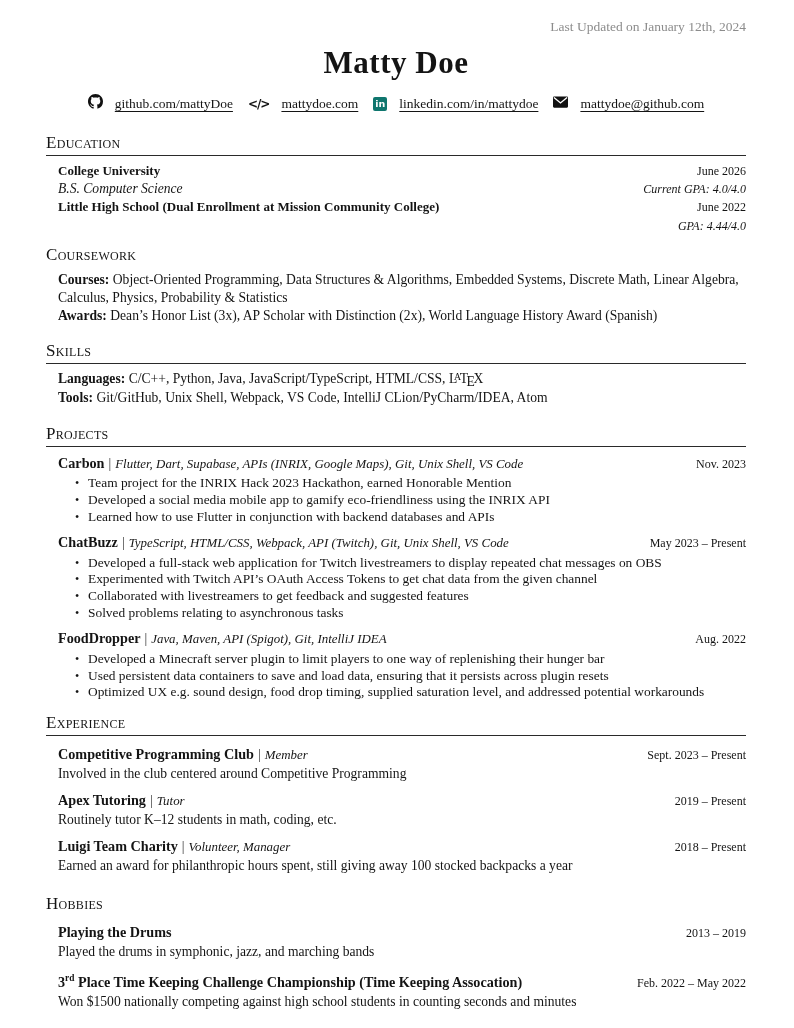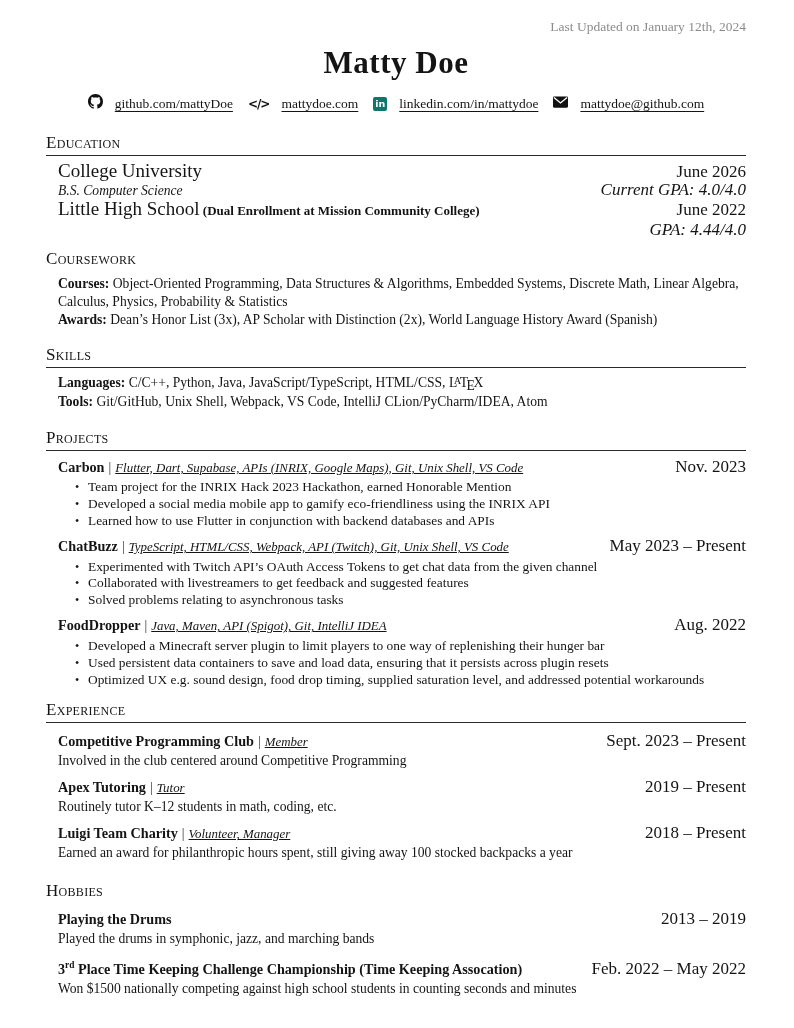--- a/index.html
+++ b/index.html
@@ -41,39 +41,39 @@
   .sec-education   { margin-top: 20px; }
   .sec-coursework  { margin-top: 10px; }
   .sec-skills      { margin-top: 16px; }
   .sec-projects    { margin-top: 17px; }
   .sec-experience  { margin-top: 12px; }
   .sec-hobbies     { margin-top: 20px; }
   .section-body { margin-left: 12px; margin-top: 6px; }
 
   
   .edu-row { display: flex; justify-content: space-between; align-items: baseline; line-height: 18.2px; }
-  .school-name { font-weight: normal; font-size: 19px; }
+  .school-name { font-weight: bold; font-size: 13px; }
   .school-note { font-weight: bold; font-size: 13px; }
   .edu-degree, .edu-gpa { font-style: italic; }
-  .entry-date { font-size: 17px; white-space: nowrap; }
+  .entry-date { font-size: 12px; white-space: nowrap; }
 
   
   .label-line { line-height: 18px; }
   .inline-label { font-weight: bold; }
   .latex { white-space: nowrap; }
   .latex-a { display: inline-block; font-size: 0.72em; transform: translateY(-0.28em); margin-left: -0.34em; margin-right: -0.12em; }
   .latex-e { display: inline-block; transform: translateY(0.21em); margin-left: -0.12em; margin-right: -0.1em; }
 
   
   .entry { margin-top: 7px; }
   .entry-head { display: flex; justify-content: space-between; align-items: baseline; line-height: 18.5px; }
   .entry-title { min-width: 0; }
   .entry-name { font-weight: bold; font-size: 14.2px; }
   .sep { margin: 0 4px; color: #333; }
-  .entry-tech, .entry-role { font-style: italic; font-size: 12.9px; text-decoration: underline; }
+  .entry-tech, .entry-role { font-style: italic; font-size: 12.9px; }
   ul.bullets { margin: 2px 0 6px 0; padding: 0 0 0 30px; list-style: none; }
   ul.bullets li { line-height: 16.9px; position: relative; padding-left: 0; font-size: 13.4px; }
   ul.bullets li::before { content: "•"; position: absolute; left: -13px; font-size: 12px; }
 
   
   .xp-entry { margin-top: 9px; }
   .xp-desc { line-height: 17.5px; margin-left: 0; }
   .hob-entry { margin-top: 9px; }
   .sup-ord { font-size: 0.66em; vertical-align: super; letter-spacing: 0; }
 </style>
@@ -169,20 +169,21 @@
           <li>Learned how to use Flutter in conjunction with backend databases and APIs</li>
         </ul>
       </div>
 
       <div class="entry">
         <div class="entry-head">
           <span class="entry-title"><span class="entry-name">ChatBuzz</span><span class="sep">|</span><span class="entry-tech">TypeScript, HTML/CSS, Webpack, API (Twitch), Git, Unix Shell, VS Code</span></span>
           <span class="entry-date">May 2023 – Present</span>
         </div>
         <ul class="bullets">
+          <li>Developed a full-stack web application for Twitch livestreamers to display repeated chat messages on OBS</li>
           <li>Experimented with Twitch API’s OAuth Access Tokens to get chat data from the given channel</li>
           <li>Collaborated with livestreamers to get feedback and suggested features</li>
           <li>Solved problems relating to asynchronous tasks</li>
         </ul>
       </div>
 
       <div class="entry">
         <div class="entry-head">
           <span class="entry-title"><span class="entry-name">FoodDropper</span><span class="sep">|</span><span class="entry-tech">Java, Maven, API (Spigot), Git, IntelliJ IDEA</span></span>
           <span class="entry-date">Aug. 2022</span>

